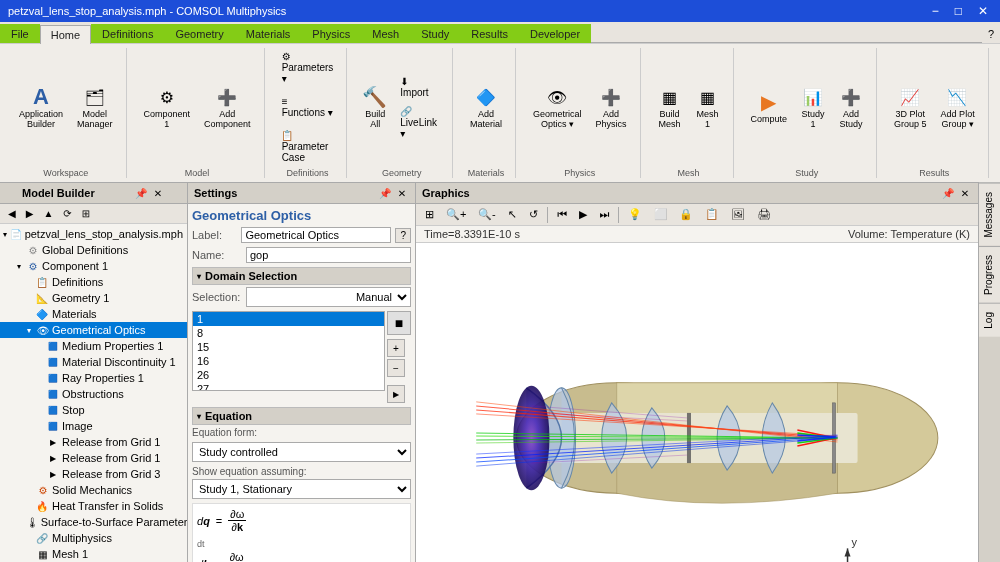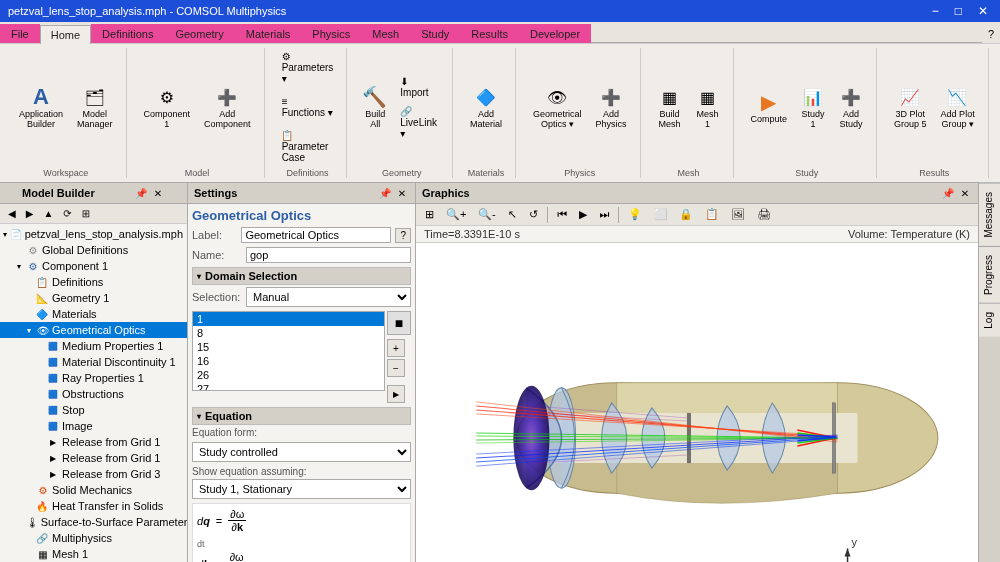--- a/index.html
+++ b/index.html
@@ -6,21 +6,21 @@
     body { background: #d4d0c8; width: 1000px; height: 562px; overflow: hidden; }
     
     
     #titlebar { background: #1d4ed8; height: 22px; display: flex; align-items: center; justify-content: space-between; padding: 0 8px; color: white; font-size: 11px; }
     #titlebar .controls { display: flex; gap: 8px; }
     #titlebar .win-btn { color: white; font-size: 12px; cursor: pointer; background: none; border: none; padding: 0 4px; }
     
     
     #ribbon { background: #f0ede8; border-bottom: 1px solid #aaa; }
     #ribbon-tabs { display: flex; background: #e8e4de; border-bottom: 1px solid #ccc; height: 22px; align-items: flex-end; }
-    .ribbon-tab { padding: 3px 10px; font-size: 11px; cursor: pointer; border: 1px solid transparent; border-bottom: none; background: #ec4899; color: #222; }
+    .ribbon-tab { padding: 3px 10px; font-size: 11px; cursor: pointer; border: 1px solid transparent; border-bottom: none; background: #84cc16; color: #222; }
     .ribbon-tab.active { background: #f0ede8; border-color: #aaa; border-bottom-color: #f0ede8; margin-bottom: -1px; z-index: 1; }
     #ribbon-content { display: flex; padding: 4px 6px; gap: 4px; align-items: stretch; min-height: 60px; }
     .ribbon-group { display: flex; flex-direction: column; align-items: center; border-right: 1px solid #ccc; padding: 0 8px; position: relative; }
     .ribbon-group-items { display: flex; gap: 4px; align-items: center; flex: 1; }
     .ribbon-group-label { font-size: 9px; color: #555; margin-top: 2px; text-align: center; }
     .ribbon-btn { display: flex; flex-direction: column; align-items: center; justify-content: center; padding: 2px 4px; cursor: pointer; border: 1px solid transparent; border-radius: 2px; min-width: 32px; }
     .ribbon-btn .icon { width: 24px; height: 24px; display: flex; align-items: center; justify-content: center; font-size: 18px; }
     .ribbon-btn .label { font-size: 9px; text-align: center; white-space: nowrap; }
     .ribbon-btn-sm { display: flex; align-items: center; gap: 2px; padding: 2px 4px; cursor: pointer; border: 1px solid transparent; border-radius: 2px; font-size: 10px; }
     
@@ -397,21 +397,21 @@
       </div>
 
       <div class="section-header">
         <span class="arrow">▾</span>
         <span>Domain Selection</span>
       </div>
 
       <div style="margin-bottom:4px;">
         <div class="field-row">
           <span class="field-label">Selection:</span>
-          <select class="dropdown" style="flex:1;">
+          <select class="dropdown" style="flex:1;text-align:right;">
             <option>Manual</option>
           </select>
         </div>
 
         <div class="settings-list-area">
           <div class="settings-list-main">
             <div class="list-box">
               <div class="list-box-item selected">1</div>
               <div class="list-box-item">8</div>
               <div class="list-box-item">15</div>

